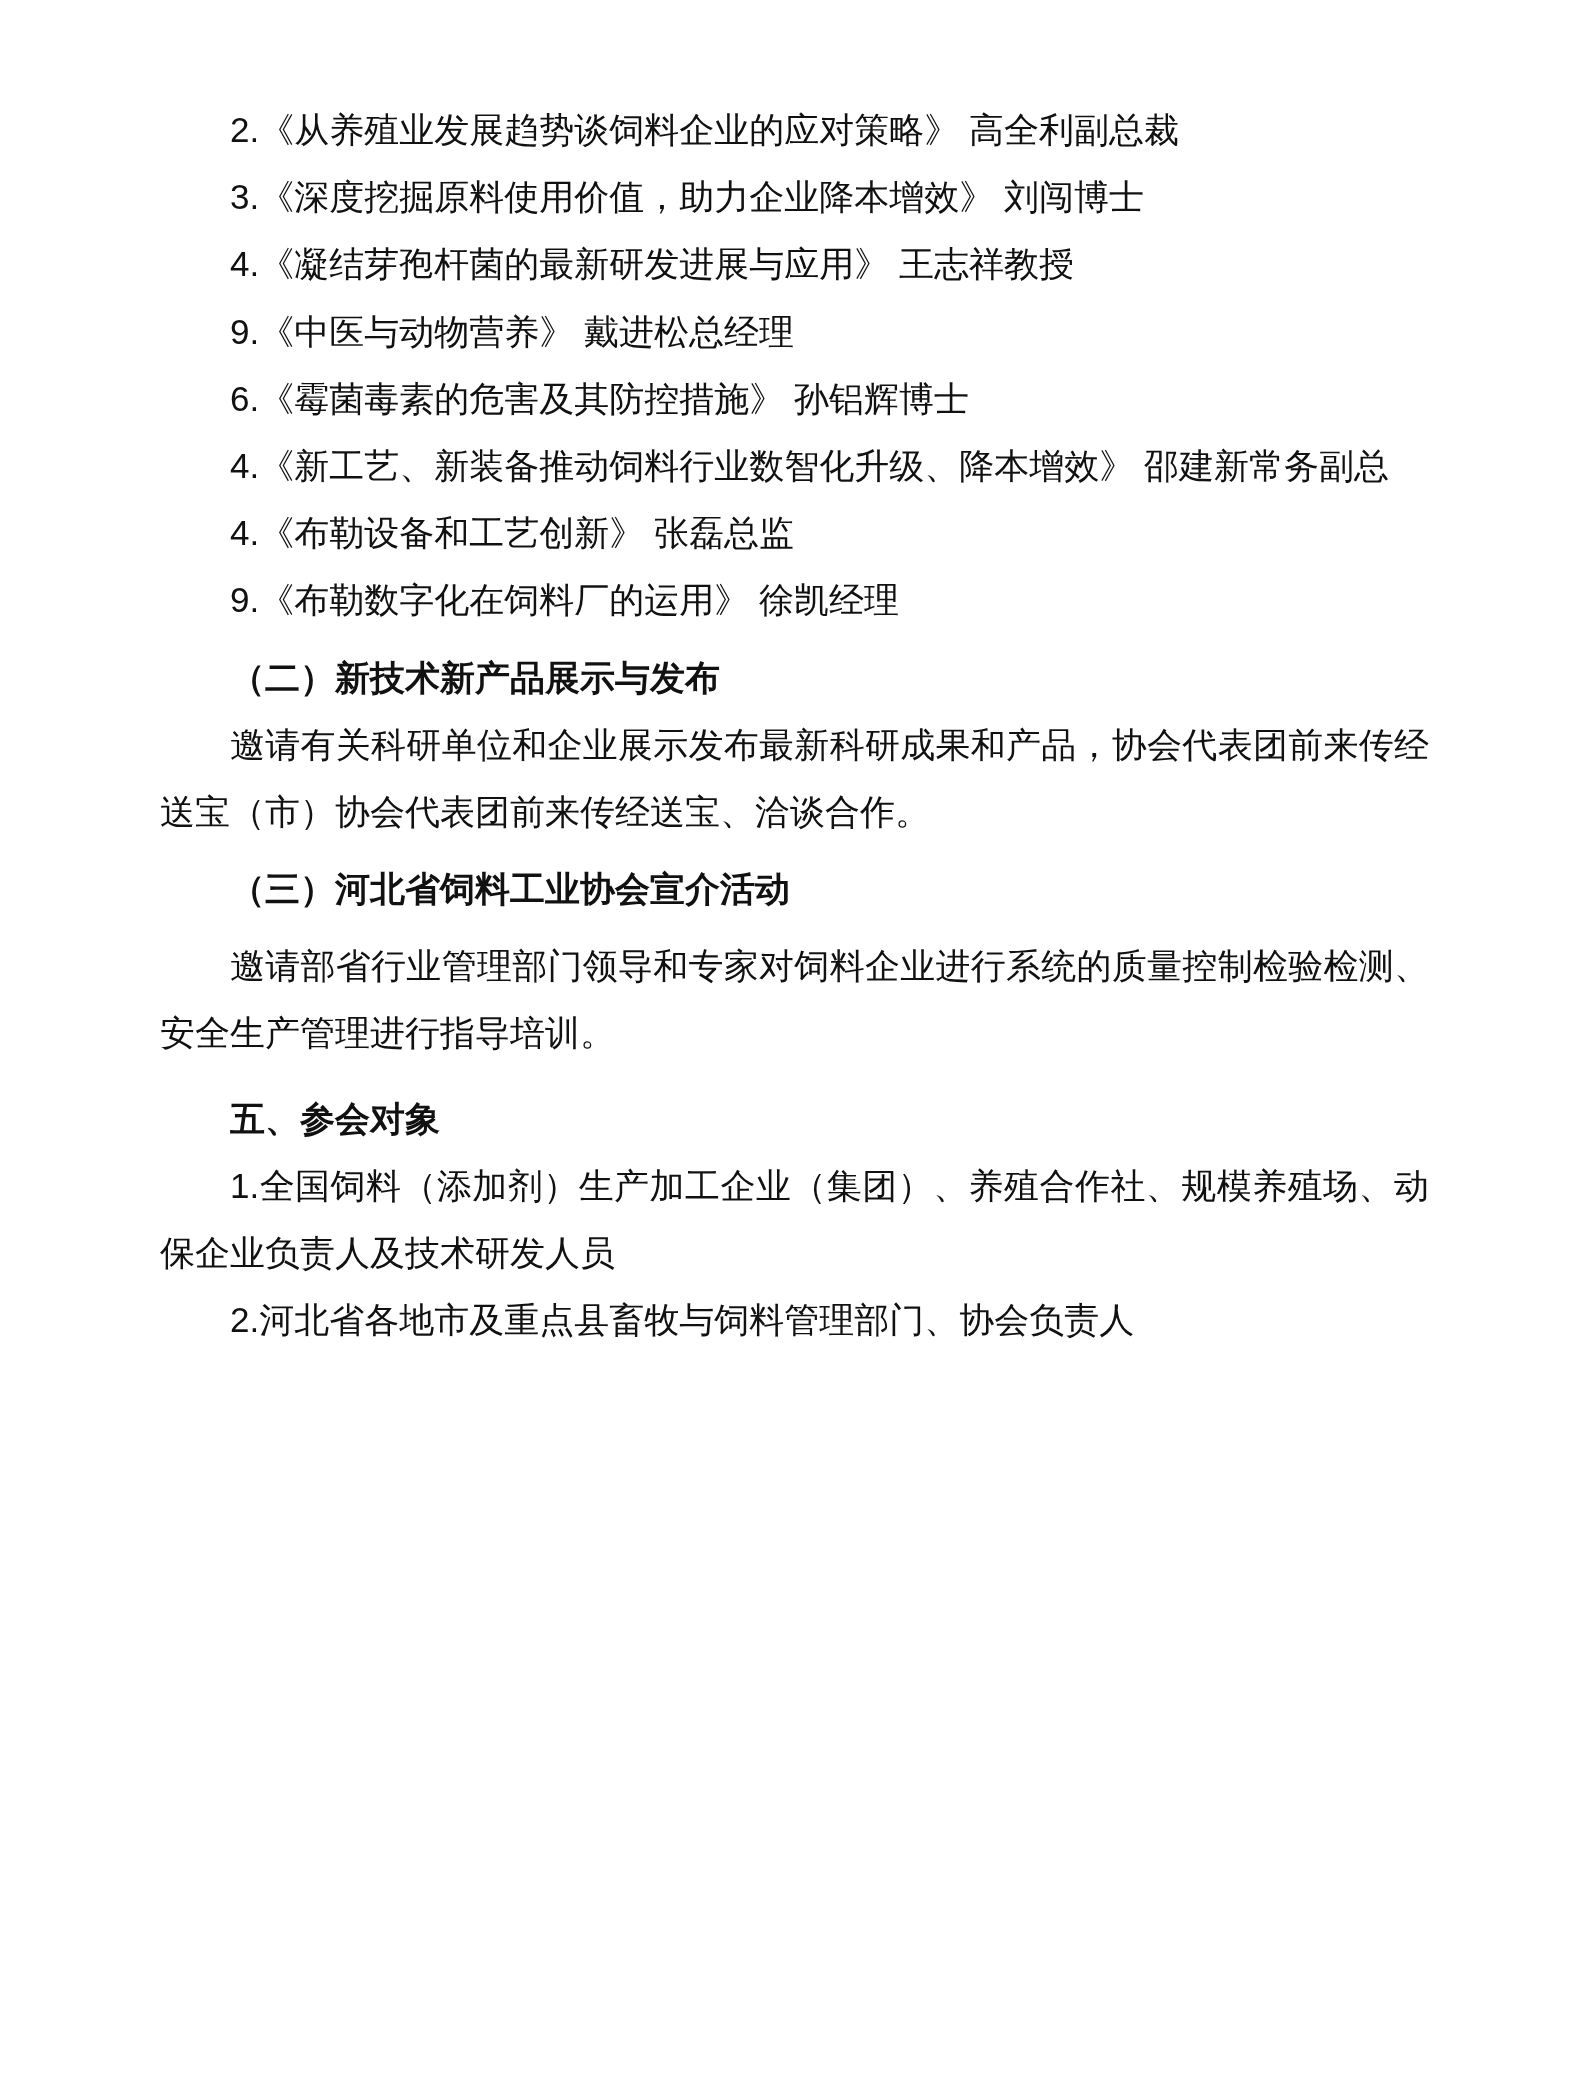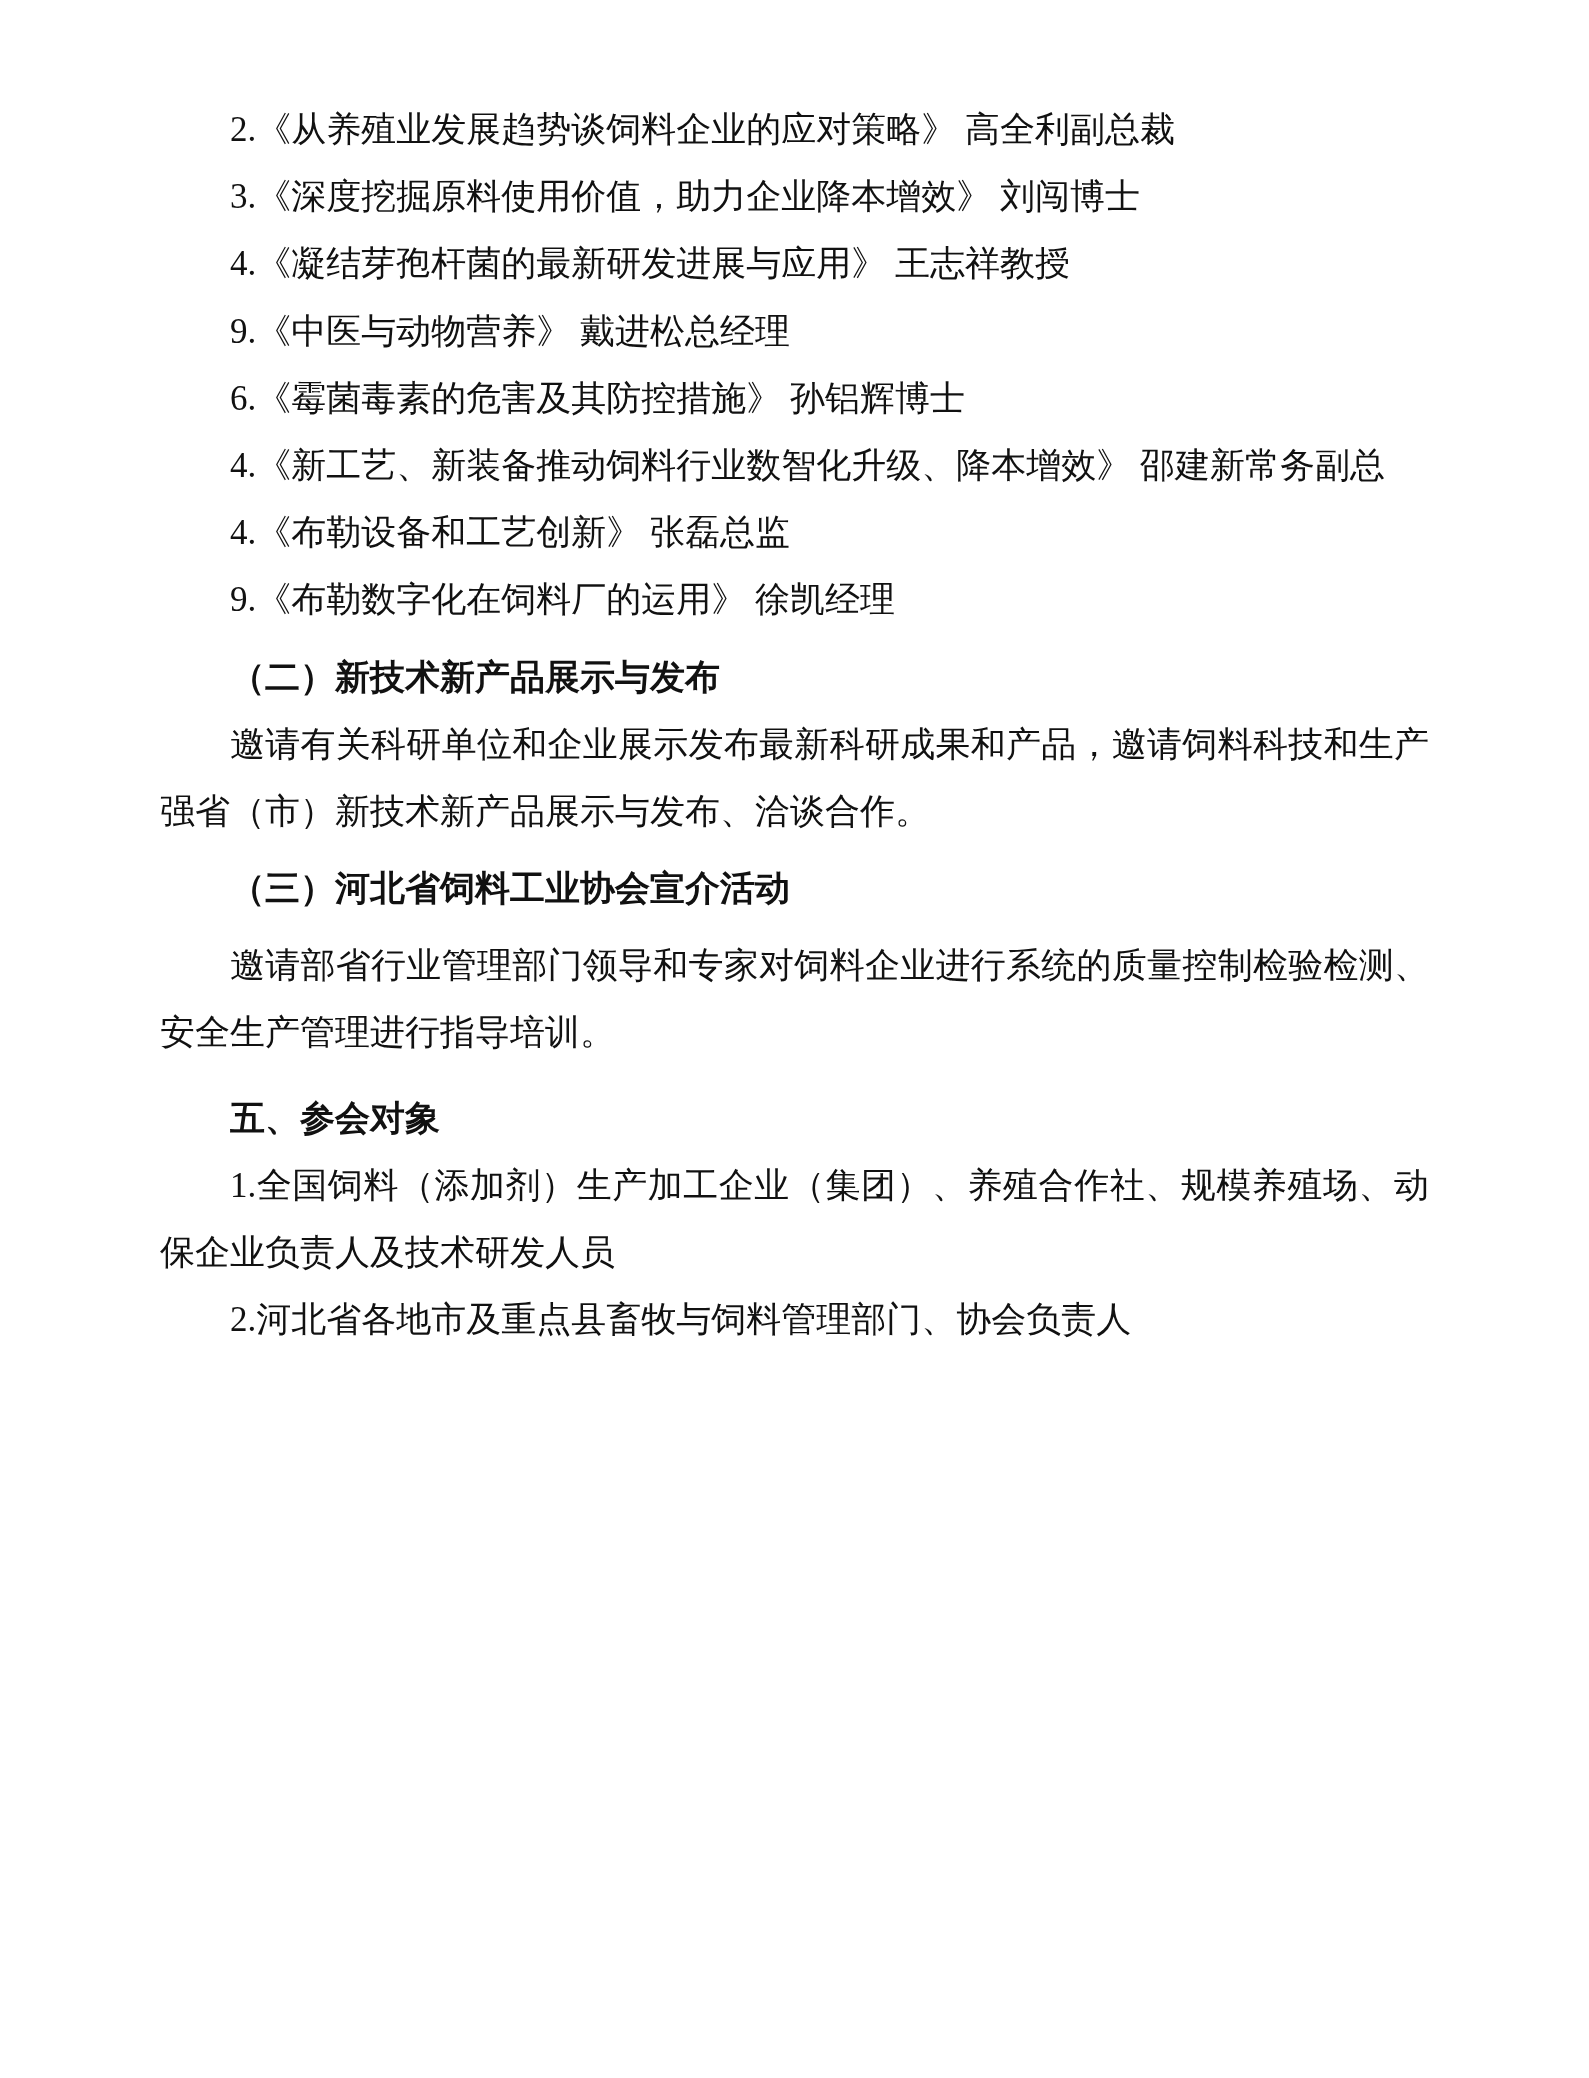--- a/index.html
+++ b/index.html
@@ -7,21 +7,21 @@
     padding: 0;
     background: #ffffff;
   }
   .page {
     width: 1589px;
     height: 2078px;
     background: #ffffff;
     position: relative;
     box-sizing: border-box;
     padding: 96px 160px 0 160px;
-    font-family: Liberation Serif, serif;
+    font-family: Liberation Sans, sans-serif;
     color: #000000;
   }
   .doc-body {
     font-size: 35px;
     line-height: 1.92;
     color: #111111;
   }
   .para {
     margin: 0 0 0 0;
     text-align: justify;
@@ -55,21 +55,21 @@
     <p class="para list-item">3.《深度挖掘原料使用价值，助力企业降本增效》 刘闯博士</p>
     <p class="para list-item">4.《凝结芽孢杆菌的最新研发进展与应用》 王志祥教授</p>
     <p class="para list-item">9.《中医与动物营养》 戴进松总经理</p>
     <p class="para list-item">6.《霉菌毒素的危害及其防控措施》 孙铝辉博士</p>
     <p class="para list-item">4.《新工艺、新装备推动饲料行业数智化升级、降本增效》 邵建新常务副总</p>
     <p class="para list-item">4.《布勒设备和工艺创新》 张磊总监</p>
     <p class="para list-item">9.《布勒数字化在饲料厂的运用》 徐凯经理</p>
 
     <div class="gap-small"></div>
     <p class="para heading">（二）新技术新产品展示与发布</p>
-    <p class="para indent">邀请有关科研单位和企业展示发布最新科研成果和产品，邀请饲料科技和生产强省（市）新技术新产品展示与发布、洽谈合作。</p>
+    <p class="para indent">邀请有关科研单位和企业展示发布最新科研成果和产品，协会代表团前来传经送宝（市）协会代表团前来传经送宝、洽谈合作。</p>
 
     <div class="gap-small"></div>
     <p class="para heading">（三）河北省饲料工业协会宣介活动</p>
 
     <div class="gap-small"></div>
     <p class="para indent">邀请部省行业管理部门领导和专家对饲料企业进行系统的质量控制检验检测、安全生产管理进行指导培训。</p>
 
     <div class="gap-med"></div>
     <p class="para heading">五、参会对象</p>
     <p class="para list-item">1.全国饲料（添加剂）生产加工企业（集团）、养殖合作社、规模养殖场、动保企业负责人及技术研发人员</p>

